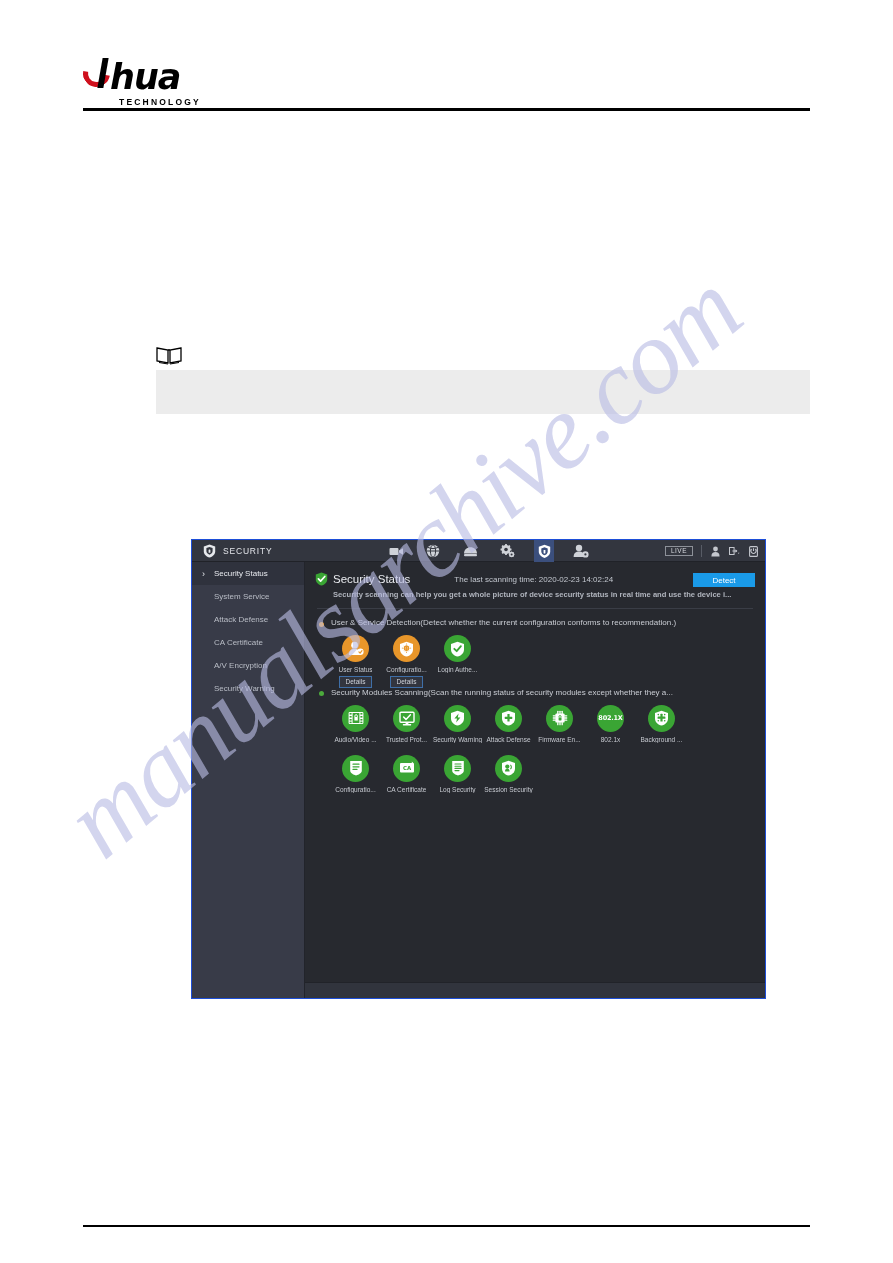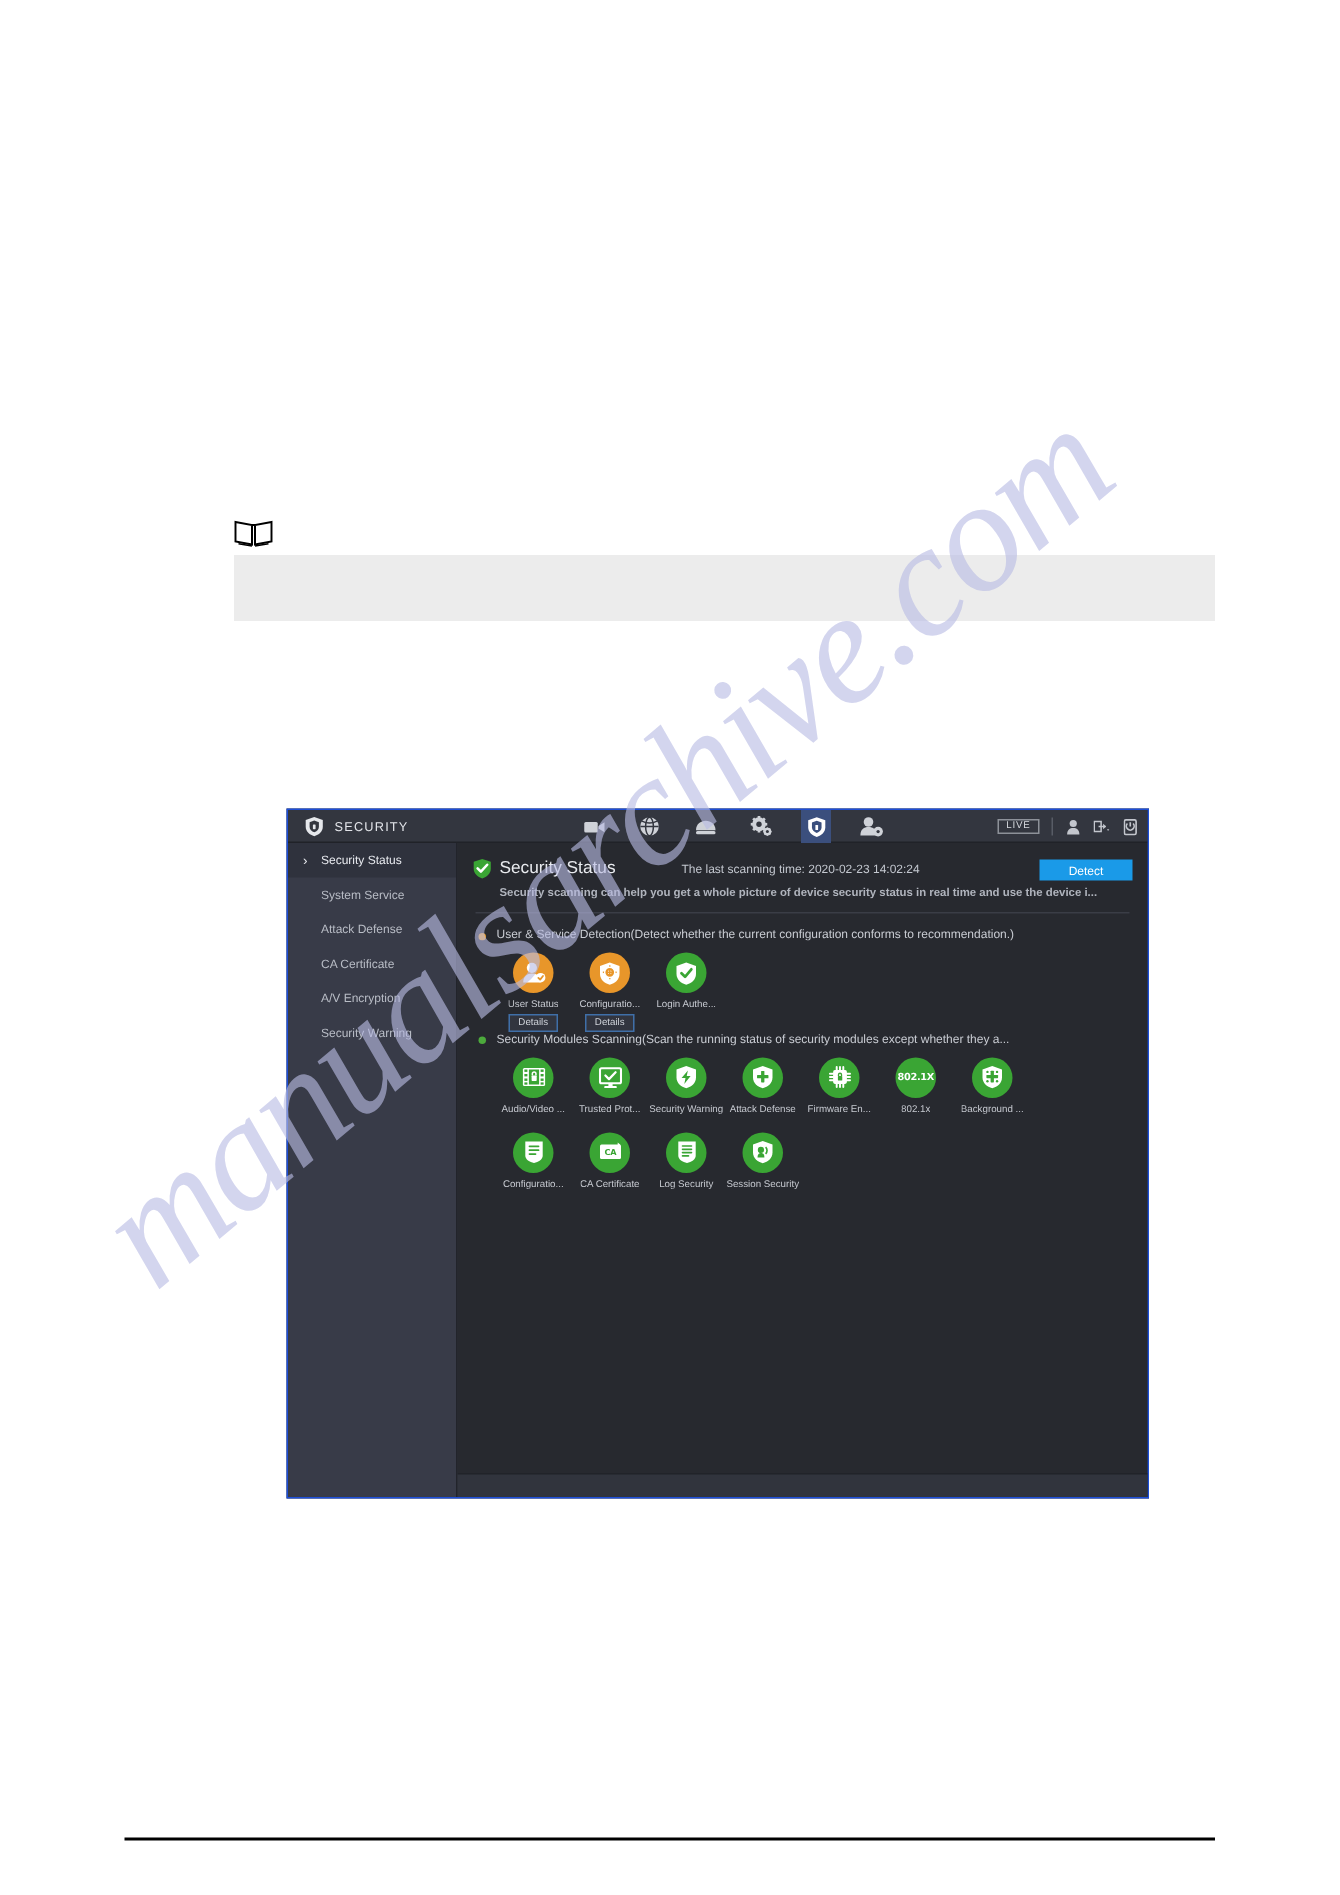--- a/index.html
+++ b/index.html
@@ -307,20 +307,33 @@
     color:#ffffff;
     letter-spacing:-.2px;
   }
   svg { display:block; }
 </style>
 </head>
 <body>
 
 <div class="page">
 
+  <div class="doc-header">
+    <div class="logo">
+      <div class="logo-row">
+        <span class="logo-a">
+          <span class="ring"></span>
+            <span class="bar"></span>
+        </span>
+        <span class="logo-word">hua</span>
+      </div>
+      <div class="logo-tech">TECHNOLOGY</div>
+    </div>
+    <div class="rule-top"></div>
+  </div>
 
   <div class="note-icon">
     <svg width="26" height="20" viewBox="0 0 26 20">
       <path d="M1 3 L12 5 L12 18 L1 16 Z" fill="none" stroke="#000" stroke-width="1.3"></path>
       <path d="M25 3 L14 5 L14 18 L25 16 Z" fill="none" stroke="#000" stroke-width="1.3"></path>
       <line x1="12" y1="5" x2="14" y2="5" stroke="#000" stroke-width="1.3"></line>
       <line x1="3" y1="17.5" x2="12" y2="19" stroke="#000" stroke-width="1"></line>
       <line x1="23" y1="17.5" x2="14" y2="19" stroke="#000" stroke-width="1"></line>
     </svg>
   </div>

